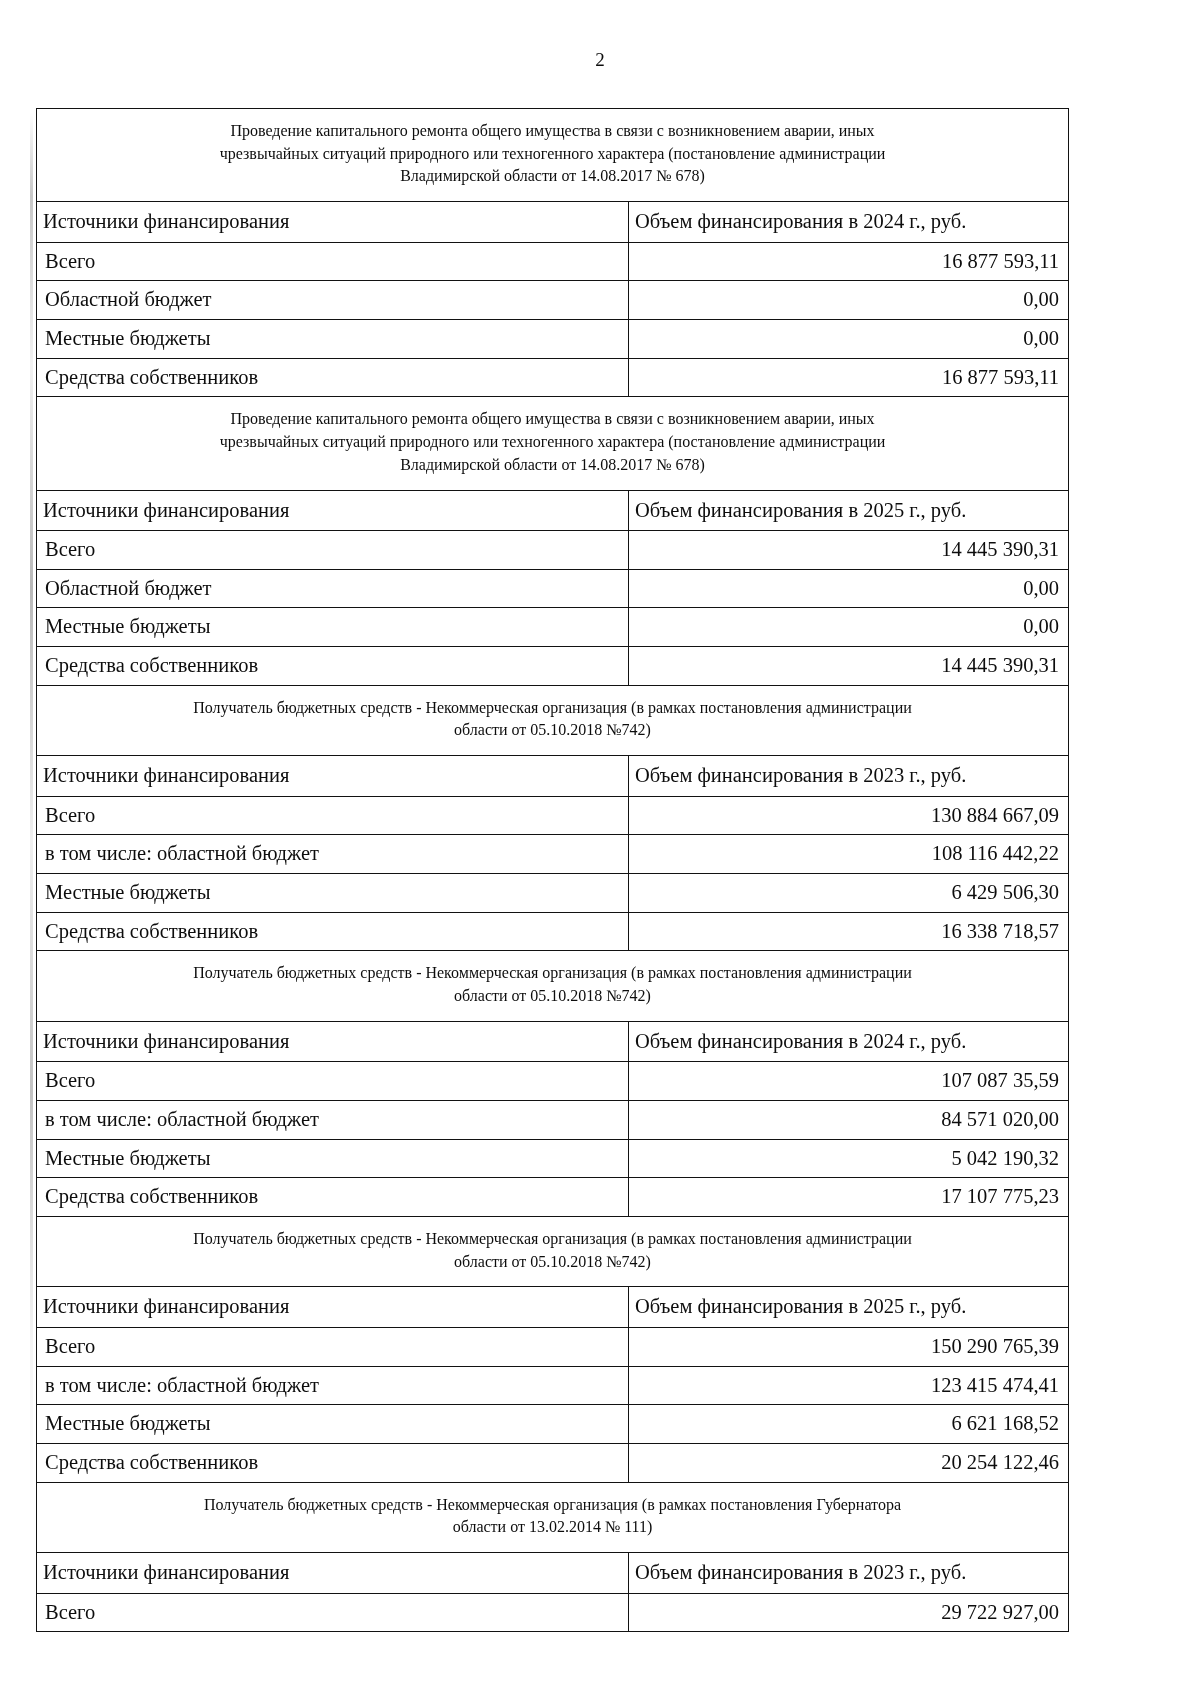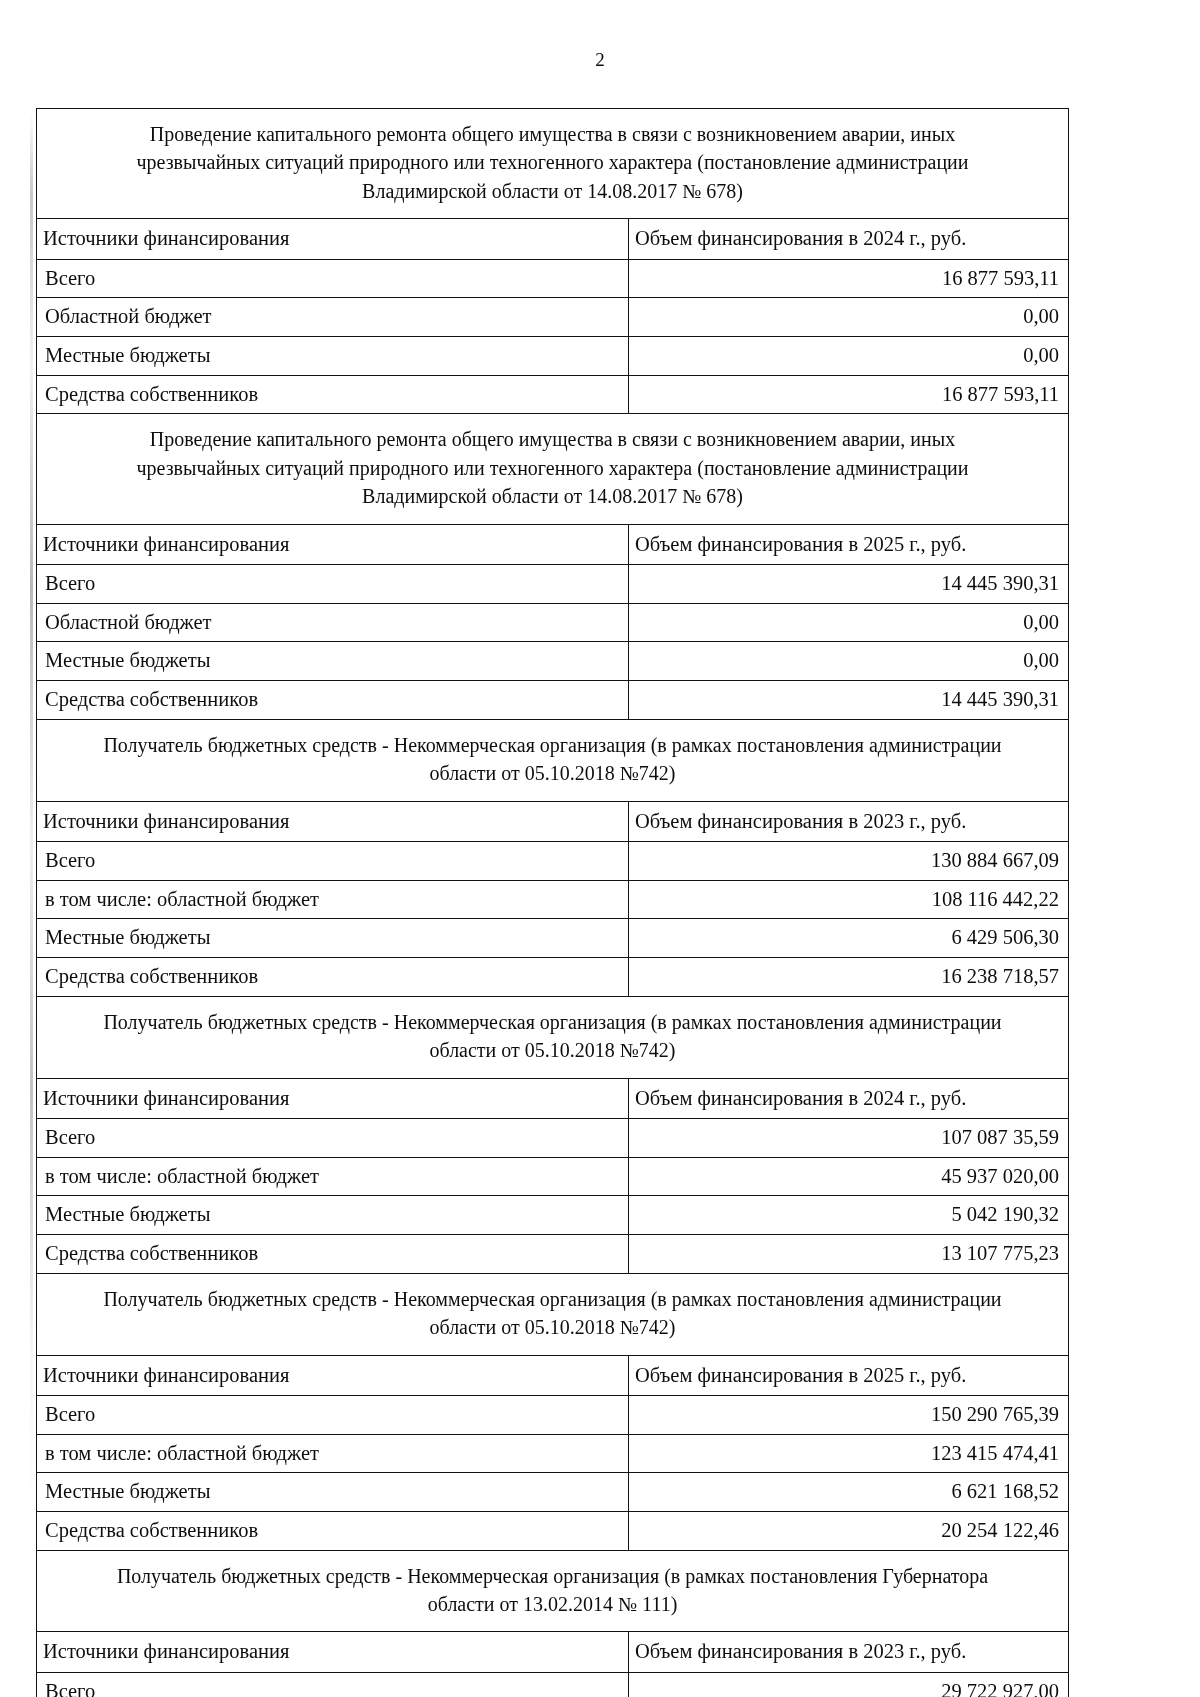--- a/index.html
+++ b/index.html
@@ -52,21 +52,21 @@
     padding: 0;
     vertical-align: middle;
     font-size: 20.5px;
     line-height: 1.30;
   }
 
   
   td.section-head {
     text-align: center;
     padding: 11px 26px 13px 26px;
-    font-size: 20px;
+    font-size: 16px;
     line-height: 1.42;
   }
   td.section-head .line { display: block; }
 
   
   td.col-head {
     text-align: left;
     padding: 6px 6px 7px 6px;
     font-size: 20.5px;
   }
@@ -190,47 +190,47 @@
         <tr>
           <td class="label-cell">в том числе: областной бюджет</td>
           <td class="value-cell">108 116 442,22</td>
         </tr>
         <tr>
           <td class="label-cell">Местные бюджеты</td>
           <td class="value-cell">6 429 506,30</td>
         </tr>
         <tr>
           <td class="label-cell">Средства собственников</td>
-          <td class="value-cell">16 238 718,57</td>
+          <td class="value-cell">16 338 718,57</td>
         </tr>
         <tr>
           <td colspan="2" class="section-head">
             <span class="line">Получатель бюджетных средств - Некоммерческая организация (в рамках постановления администрации</span>
             <span class="line">области от 05.10.2018 №742)</span>
           </td>
         </tr>
         <tr>
           <td class="col-head">Источники финансирования</td>
           <td class="col-head">Объем финансирования в 2024 г., руб.</td>
         </tr>
         <tr>
           <td class="label-cell">Всего</td>
           <td class="value-cell">107 087 35,59</td>
         </tr>
         <tr>
           <td class="label-cell">в том числе: областной бюджет</td>
-          <td class="value-cell">45 937 020,00</td>
+          <td class="value-cell">84 571 020,00</td>
         </tr>
         <tr>
           <td class="label-cell">Местные бюджеты</td>
           <td class="value-cell">5 042 190,32</td>
         </tr>
         <tr>
           <td class="label-cell">Средства собственников</td>
-          <td class="value-cell">13 107 775,23</td>
+          <td class="value-cell">17 107 775,23</td>
         </tr>
         <tr>
           <td colspan="2" class="section-head">
             <span class="line">Получатель бюджетных средств - Некоммерческая организация (в рамках постановления администрации</span>
             <span class="line">области от 05.10.2018 №742)</span>
           </td>
         </tr>
         <tr>
           <td class="col-head">Источники финансирования</td>
           <td class="col-head">Объем финансирования в 2025 г., руб.</td>

